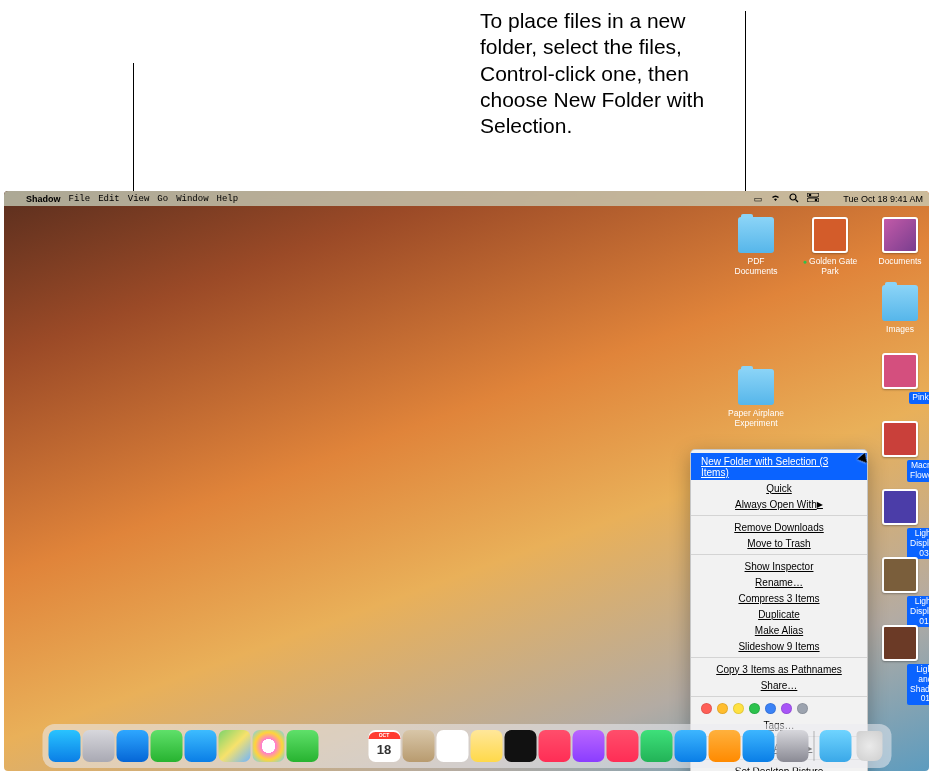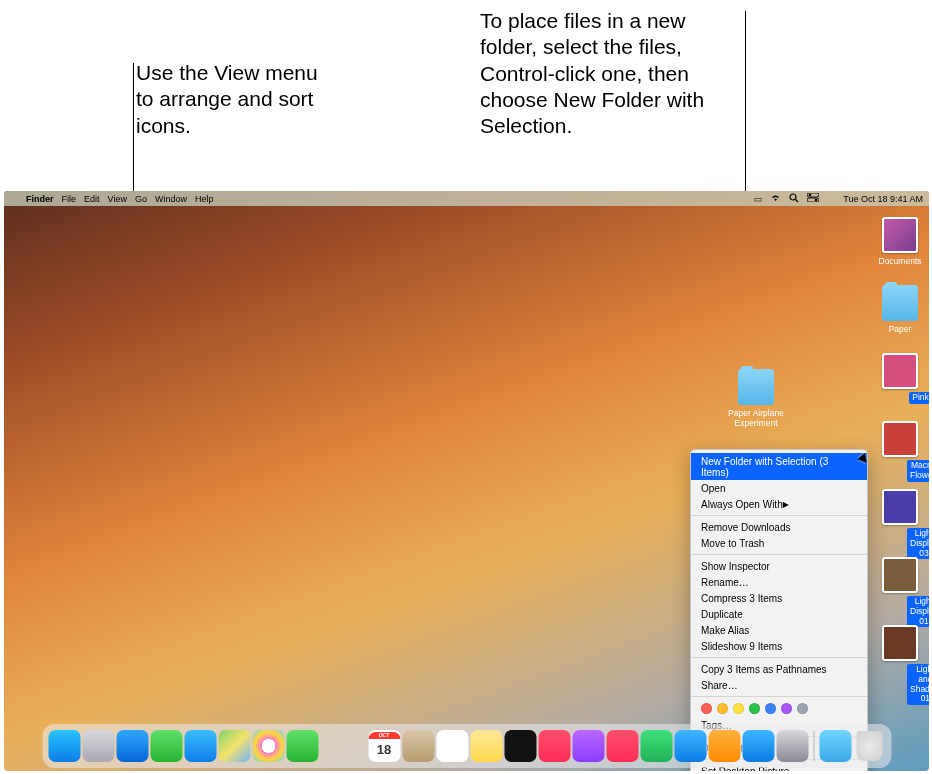--- a/index.html
+++ b/index.html
@@ -43,21 +43,21 @@
   color: #000;
   padding: 0 6px;
 }
 .menubar .apple {
   width: 10px; height: 10px;
   margin-right: 6px;
   font-size: 10px;
   line-height: 10px;
 }
 .menubar .app-name { font-weight: 600; margin-right: 8px; }
-.menubar .menu-item { margin-right: 8px; cursor: default; }
+.menubar .menu-item { margin-right: 8px; cursor: default; font-family: Liberation Mono, monospace; }
 .menubar .spacer { flex: 1; }
 .menubar .status-icon { margin-left: 8px; font-size: 9px; }
 .menubar .clock { margin-left: 24px; }
 
 .desktop-icon {
   position: absolute;
   width: 68px;
   text-align: center;
   font-size: 8.5px;
   color: #fff;
@@ -105,22 +105,23 @@
   border-radius: 5px;
   box-shadow: 0 6px 20px rgba(0,0,0,0.3);
   font-size: 10px;
   color: #000;
   padding: 3px 0;
 }
 .context-menu .cm-item {
   padding: 2.5px 10px;
   display: flex;
   align-items: center;
-  justify-content: flex-start;
+  justify-content: center;
   cursor: default;
+  text-decoration: underline;
 }
 .context-menu .cm-item.highlight {
   background: #0a63ff;
   color: #fff;
 }
 .context-menu .cm-sep {
   height: 1px;
   background: rgba(0,0,0,0.12);
   margin: 3px 0;
 }
@@ -167,33 +168,32 @@
   border-right: 5px solid transparent;
   border-top: 9px solid #000;
   transform: rotate(-40deg);
   filter: drop-shadow(0 0 1px #fff);
 }
 </style>
 </head>
 <body>
 
 <div class="callout" style="left:136px; top:60px; width:205px;">
-  <span>Use the View menu to arrange and sort icons.</span>
   <div class="leader" style="left:-3px; top:3px; width:1px; height:135px;"></div>
 </div>
 <div class="callout" style="left:480px; top:8px; width:260px; text-align:left;">
   <span>To place files in a new folder, select the files, Control-click one, then choose New Folder with Selection.</span>
   <div class="leader" style="right:-6px; top:3px; width:1px; height:430px;"></div>
 </div>
 
 <div class="screenshot">
 
   <div class="menubar">
     <span class="apple"></span>
-    <span class="app-name">Finder</span>
+    <span class="app-name">Shadow</span>
     <span class="menu-item">File</span>
     <span class="menu-item">Edit</span>
     <span class="menu-item">View</span>
     <span class="menu-item">Go</span>
     <span class="menu-item">Window</span>
     <span class="menu-item">Help</span>
     <span class="spacer"></span>
     <span class="status-icon">▭</span>
     <span class="status-icon">
       <svg width="11" height="9" viewBox="0 0 11 9">
@@ -210,32 +210,40 @@
       <svg width="12" height="9" viewBox="0 0 12 9">
           <rect x="0" y="0" width="12" height="4" rx="2" fill="none" stroke="#000" stroke-width="0.9"></rect>
           <circle cx="3" cy="2" r="1.3" fill="#000"></circle>
           <rect x="0" y="5" width="12" height="4" rx="2" fill="none" stroke="#000" stroke-width="0.9"></rect>
           <circle cx="9" cy="7" r="1.3" fill="#000"></circle>
         </svg>
     </span>
     <span class="clock">Tue Oct 18  9:41 AM</span>
   </div>
 
+  <div class="desktop-icon" style="left:718px; top:26px;">
+    <div class="icon-box folder-icon"></div>
+    <span class="label">PDF Documents</span>
+  </div>
   <div class="desktop-icon" style="left:718px; top:178px;">
     <div class="icon-box folder-icon"></div>
     <span class="label">Paper Airplane Experiment</span>
   </div>
 
+  <div class="desktop-icon" style="left:792px; top:26px;">
+    <div class="icon-box photo-icon" style="background:#d35c2a;"></div>
+    <span class="label green-tag">Golden Gate Park</span>
+  </div>
   <div class="desktop-icon" style="left:862px; top:26px;">
     <div class="icon-box photo-icon" style="background:linear-gradient(135deg,#c25aa8,#7a3e8f);"></div>
     <span class="label">Documents</span>
   </div>
   <div class="desktop-icon" style="left:862px; top:94px;">
     <div class="icon-box folder-icon"></div>
-    <span class="label">Paper</span>
+    <span class="label">Images</span>
   </div>
 
   <div class="desktop-icon selected" style="left:862px; top:162px;">
     <div class="icon-box photo-icon" style="background:#d44f7e;"></div>
     <span class="label">Pink</span>
   </div>
   <div class="desktop-icon selected" style="left:862px; top:230px;">
     <div class="icon-box photo-icon" style="background:#c9403a;"></div>
     <span class="label">Macro Flower</span>
   </div>
@@ -250,21 +258,21 @@
   <div class="desktop-icon selected" style="left:862px; top:434px;">
     <div class="icon-box photo-icon" style="background:#6b3a26;"></div>
     <span class="label">Light and Shadow 01</span>
   </div>
 
   <div class="context-menu" style="left:686px; top:258px;">
     <div class="cm-item highlight">
       <span>New Folder with Selection (3 Items)</span>
     </div>
     <div class="cm-item">
-      <span>Open</span>
+      <span>Quick</span>
     </div>
     <div class="cm-item">
       <span>Always Open With</span>
       <span class="cm-arrow">▶</span>
     </div>
     <div class="cm-sep"></div>
     <div class="cm-item">
       <span>Remove Downloads</span>
     </div>
     <div class="cm-item">

